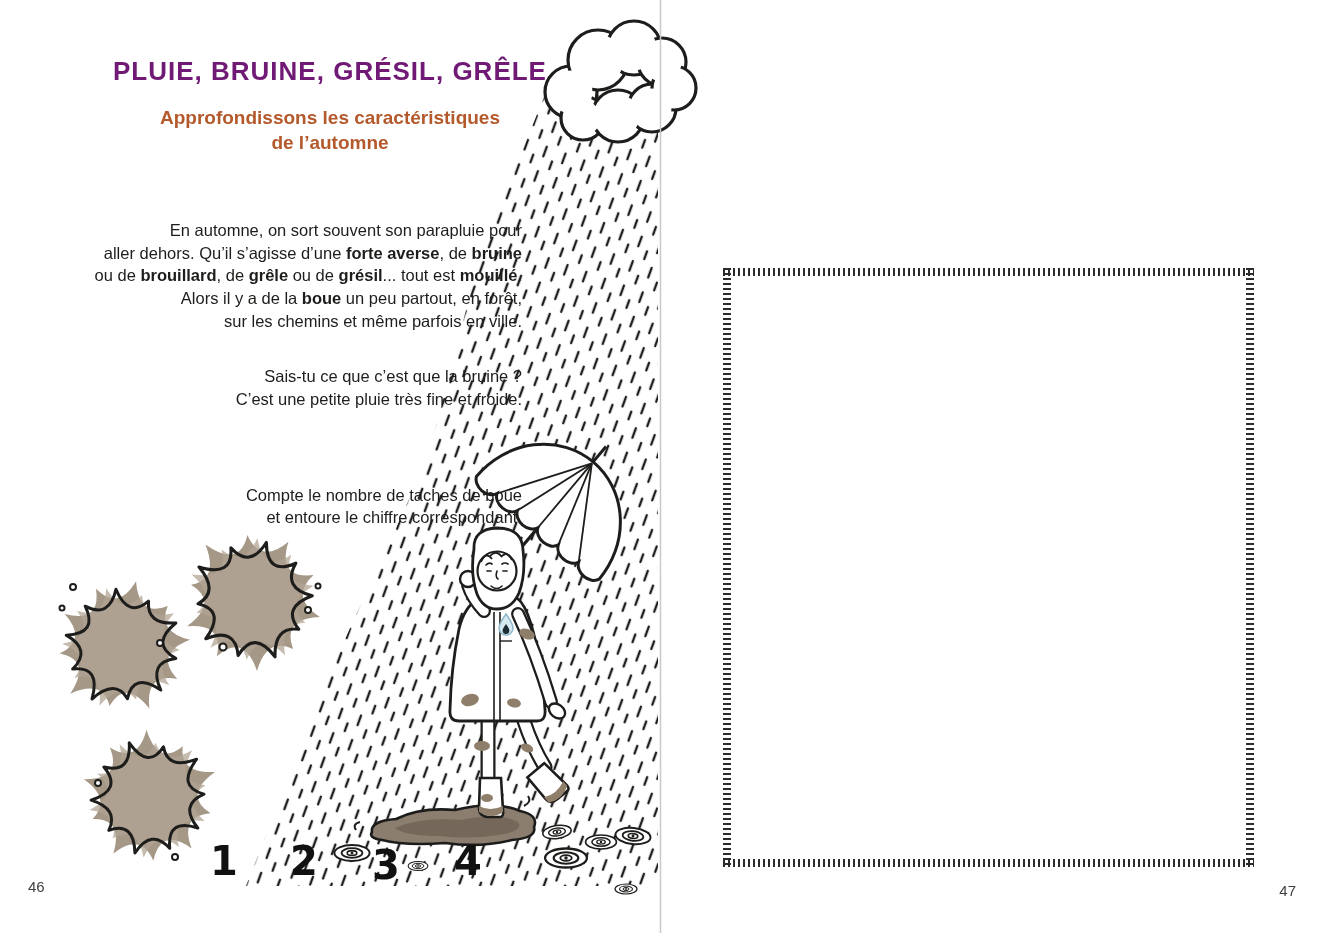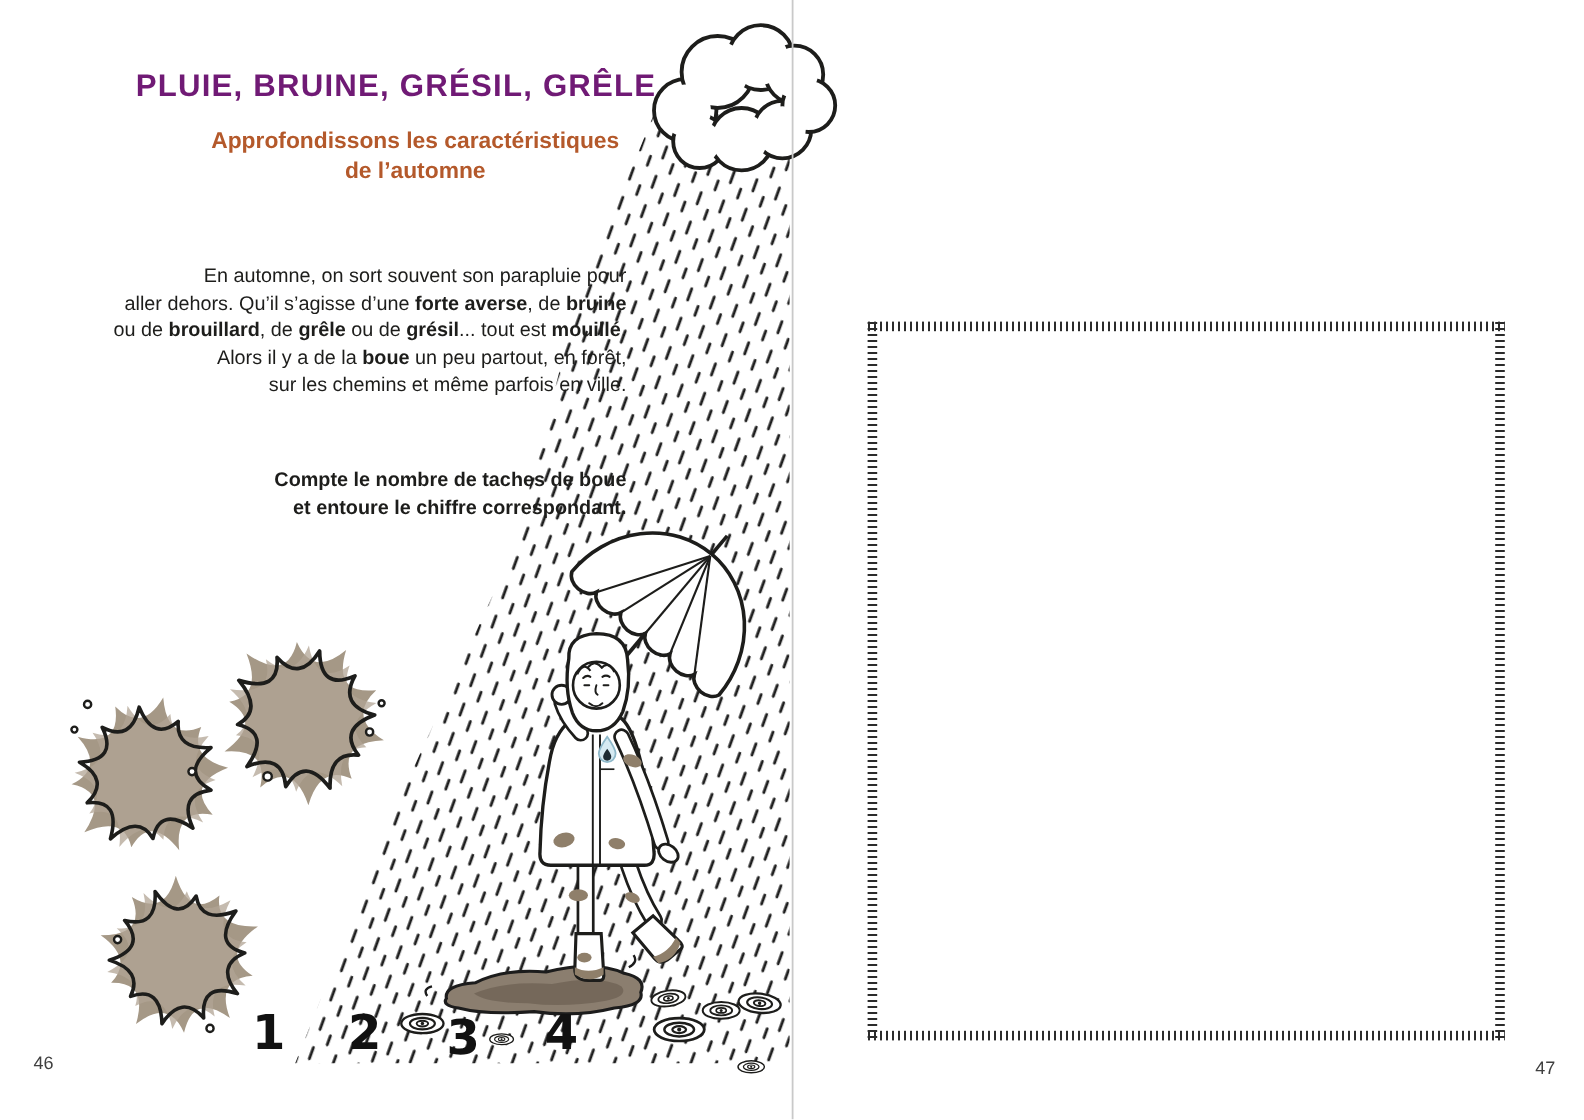--- a/index.html
+++ b/index.html
@@ -16,21 +16,21 @@
   .page-subtitle{
     position:absolute;font-weight:bold;font-size:19px;text-align:center;
     color:#b4592b;white-space:pre-line;line-height:1.3;
   }
   .body-text{
     position:absolute;font-size:16.5px;line-height:1.38;white-space:pre-line;
     color:#1d1d1b;
     text-align:right;
   }
   .body-text p{margin:0 0 10px 0;}
-  .body-text .activity{margin-top:24px;font-weight:bold;}
+  .body-text .activity{margin-top:40px;}
   .rp-text{position:absolute;font-size:16.5px;line-height:1.42;white-space:pre-line;font-weight:500;}
   .rp-text p{margin:0 0 9px 0;}
   .choices{position:absolute;left:0;top:838px;width:660px;height:60px;z-index:3;}
   .choice{
     position:absolute;font-weight:bold;font-size:40px;color:#111;
     font-family:"DejaVu Sans","Liberation Sans",sans-serif;
   }
   .pageno{position:absolute;font-size:15px;color:#404040;z-index:3;}
   .stitch-frame{
     position:absolute;left:723px;top:268px;width:531px;height:599px;z-index:1;
@@ -189,29 +189,31 @@
   </g>
 
   <line x1="660.5" y1="0" x2="660.5" y2="933" stroke="#c9c9c9" stroke-width="1.5"></line>
 </svg>
 
 <div class="stitch-frame"></div>
 
 <div class="textlayer">
 
   <div class="page-title" style="left:60px;top:56px;width:540px;">PLUIE, BRUINE, GRÉSIL, GRÊLE</div>
-  <div class="page-subtitle" style="left:76px;top:106px;width:540px;">Approfondissons les caractéristiques
+  <div class="page-subtitle" style="left:60px;top:106px;width:540px;">Approfondissons les caractéristiques
 de l’automne</div>
 
   <div class="body-text" style="left:62px;top:196px;width:460px;">
     <p><span>En automne, on sort souvent son parapluie pour
 aller dehors. Qu’il s’agisse d’une </span><b>forte averse</b><span>, de </span><b>bruine</b><span>
 ou de </span><b>brouillard</b><span>, de </span><b>grêle</b><span> ou de </span><b>grésil</b><span>... tout est </span><b>mouillé</b><span>.
 Alors il y a de la </span><b>boue</b><span> un peu partout, en forêt,
 sur les chemins et même parfois en ville.</span></p>
+    <p>Sais-tu ce que c’est que la bruine ?
+C’est une petite pluie très fine et froide.</p>
     <p class="activity">Compte le nombre de taches de boue
 et entoure le chiffre correspondant.</p>
   </div>
 
   <div class="choices">
     <span class="choice" style="left:210px;">1</span>
     <span class="choice" style="left:290px;">2</span>
     <span class="choice" style="left:372px;top:4px;">3</span>
     <span class="choice" style="left:454px;">4</span>
   </div>

